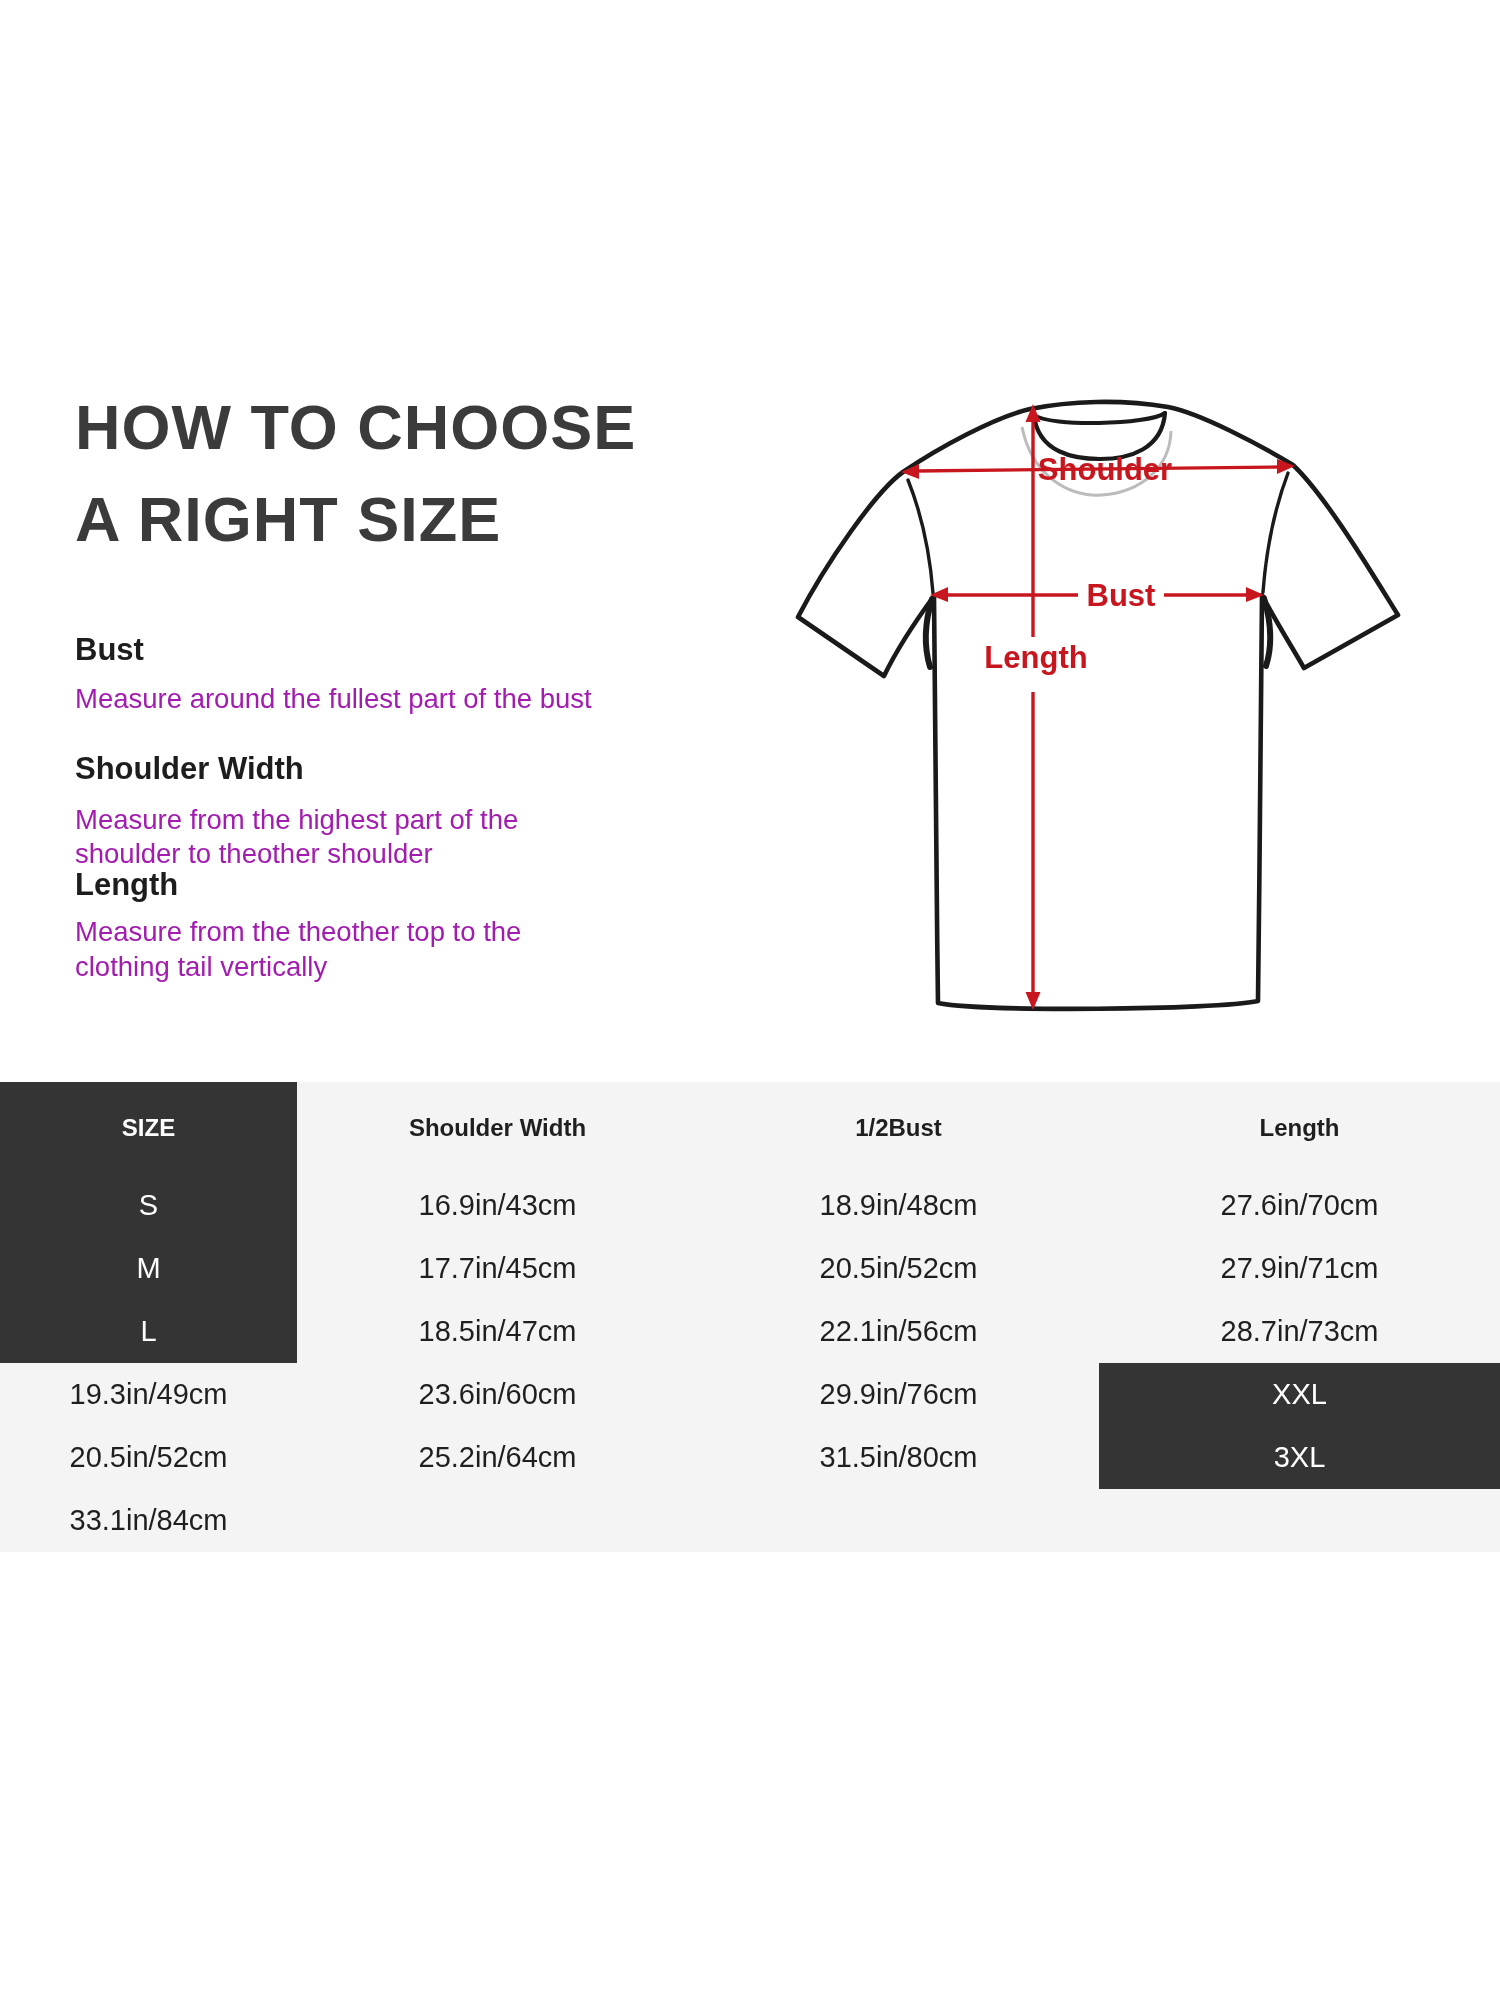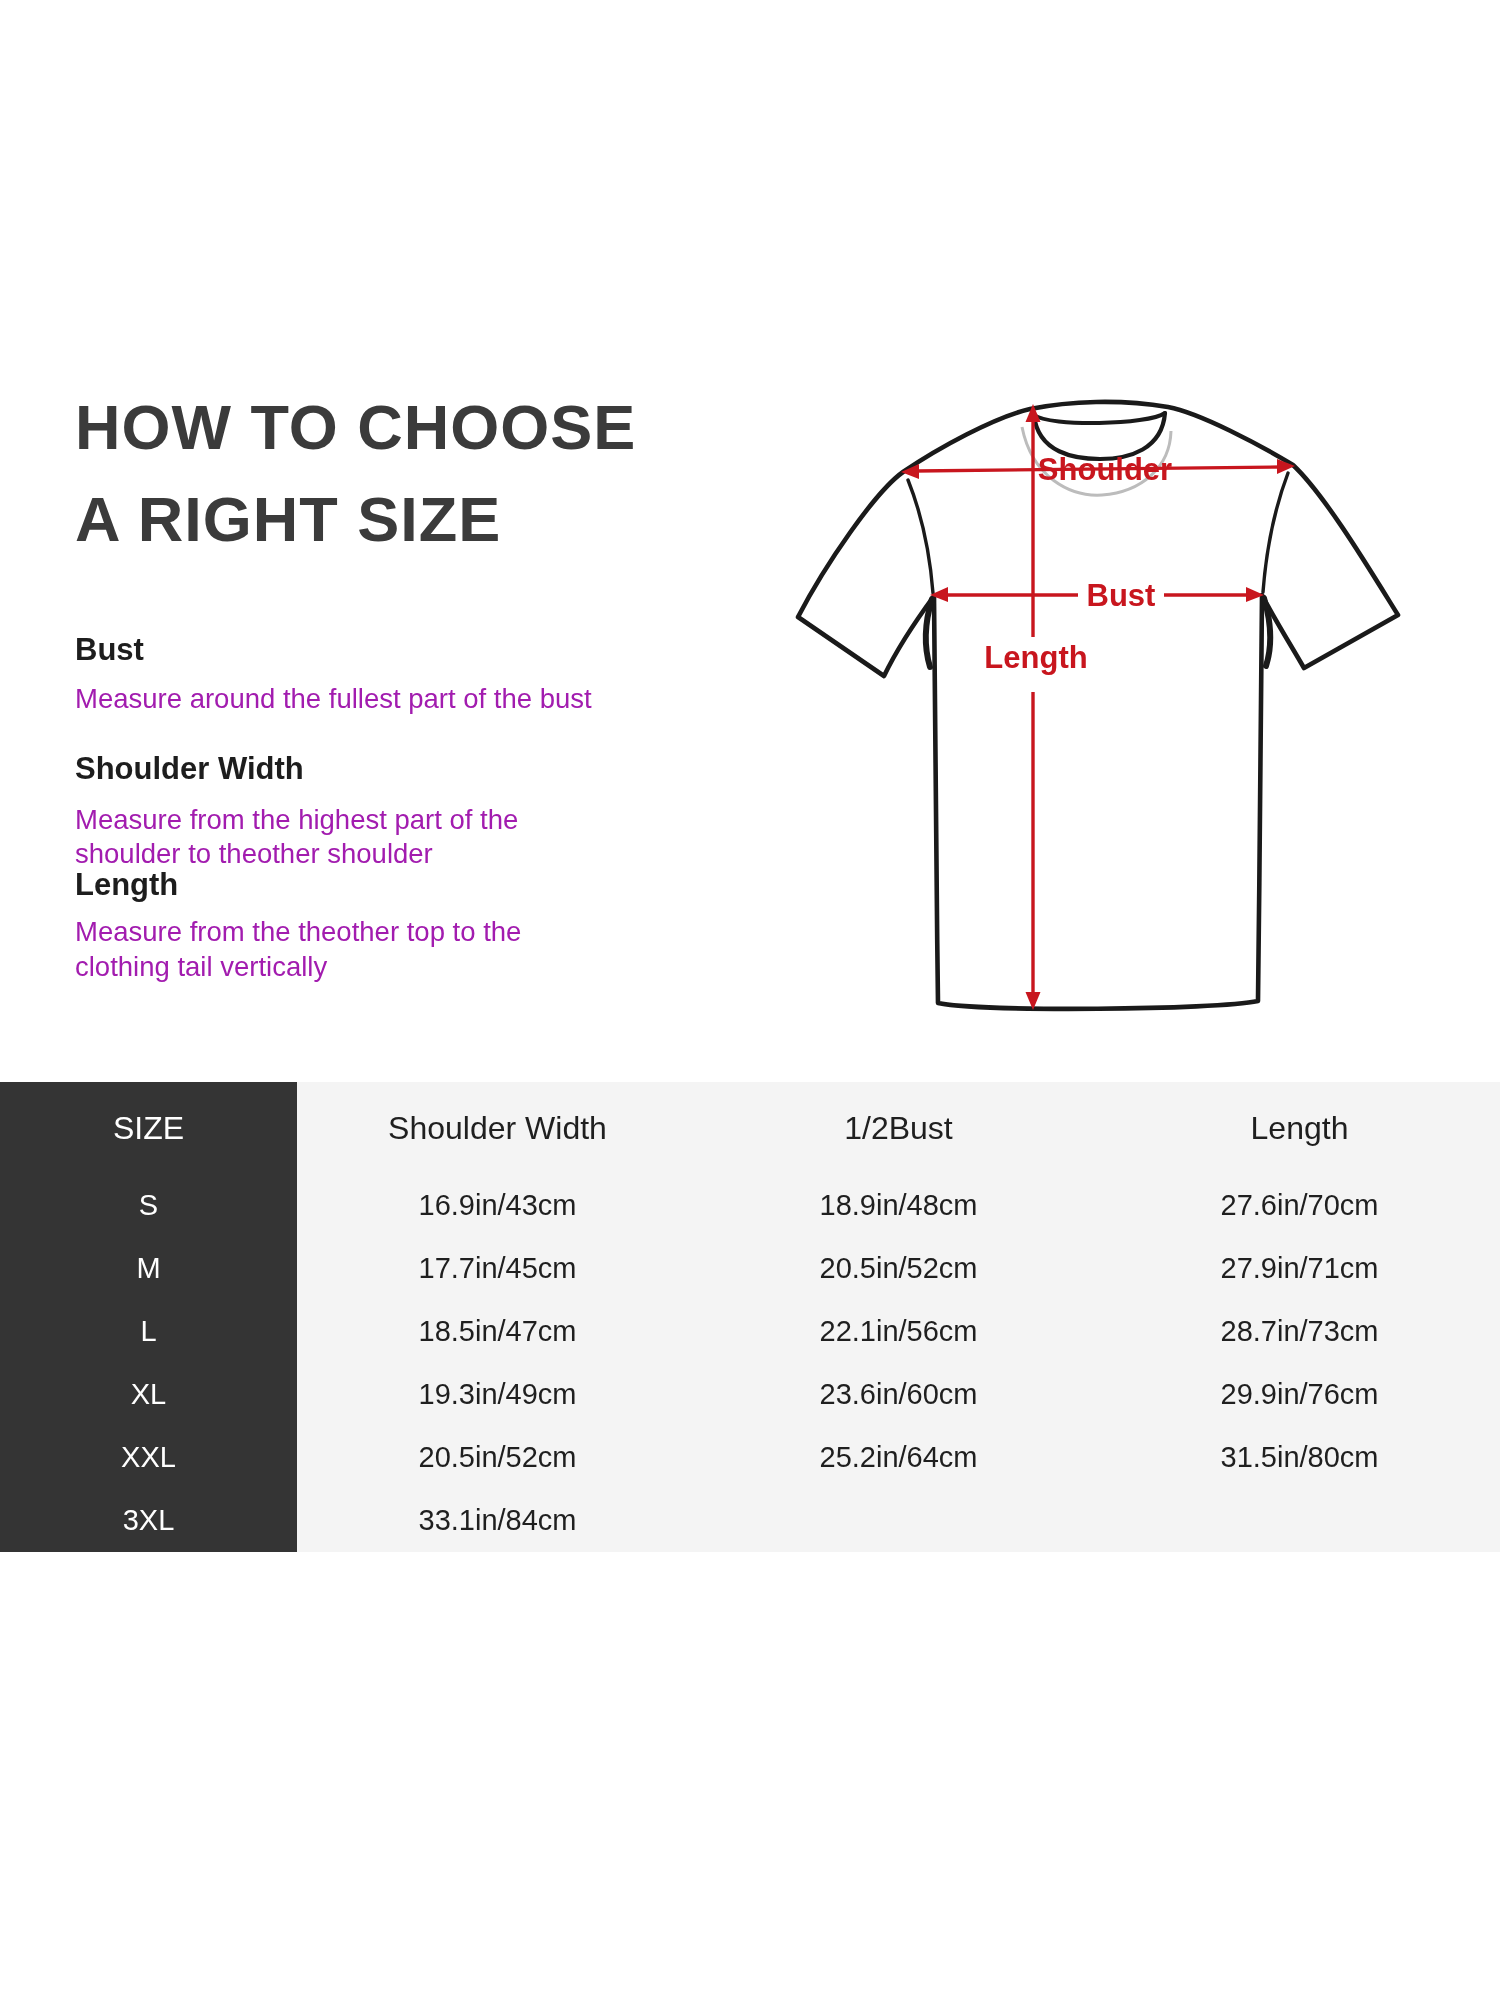--- a/index.html
+++ b/index.html
@@ -22,21 +22,21 @@
   .red-line{stroke:#C8161E;stroke-width:3.4;fill:none;}
   .red-fill{fill:#C8161E;stroke:none;}
   .red-text{fill:#C8161E;font-family:"Liberation Sans",sans-serif;font-weight:700;font-size:31px;}
 
   
   .size-table{position:absolute;left:0;top:1082px;width:1500px;height:470px;background:#F4F4F4;
               display:grid;grid-template-columns:297px 401px 401px 401px;
               grid-template-rows:92px repeat(6,63px);}
   .cell{display:flex;align-items:center;justify-content:center;font-size:29px;color:#1F1F1F;}
   .dark{background:#343434;color:#FFFFFF;}
-  .head{font-weight:400;font-size:32px;}
+  .head{font-weight:700;font-size:24px;}
 
   .footnote{position:absolute;left:63px;top:1605px;font-size:29px;color:#1F1F1F;white-space:pre;}
 </style>
 </head>
 <body>
 
 <div class="page">
 
   <div class="title-line t1">HOW TO CHOOSE</div>
   <div class="title-line t2">A RIGHT SIZE</div>
@@ -110,21 +110,20 @@
     <div class="cell dark">M</div>
     <div class="cell">17.7in/45cm</div>
     <div class="cell">20.5in/52cm</div>
     <div class="cell">27.9in/71cm</div>
 
     <div class="cell dark">L</div>
     <div class="cell">18.5in/47cm</div>
     <div class="cell">22.1in/56cm</div>
     <div class="cell">28.7in/73cm</div>
 
-    <div class="cell dark">XL</div>
     <div class="cell">19.3in/49cm</div>
     <div class="cell">23.6in/60cm</div>
     <div class="cell">29.9in/76cm</div>
 
     <div class="cell dark">XXL</div>
     <div class="cell">20.5in/52cm</div>
     <div class="cell">25.2in/64cm</div>
     <div class="cell">31.5in/80cm</div>
 
     <div class="cell dark">3XL</div>

